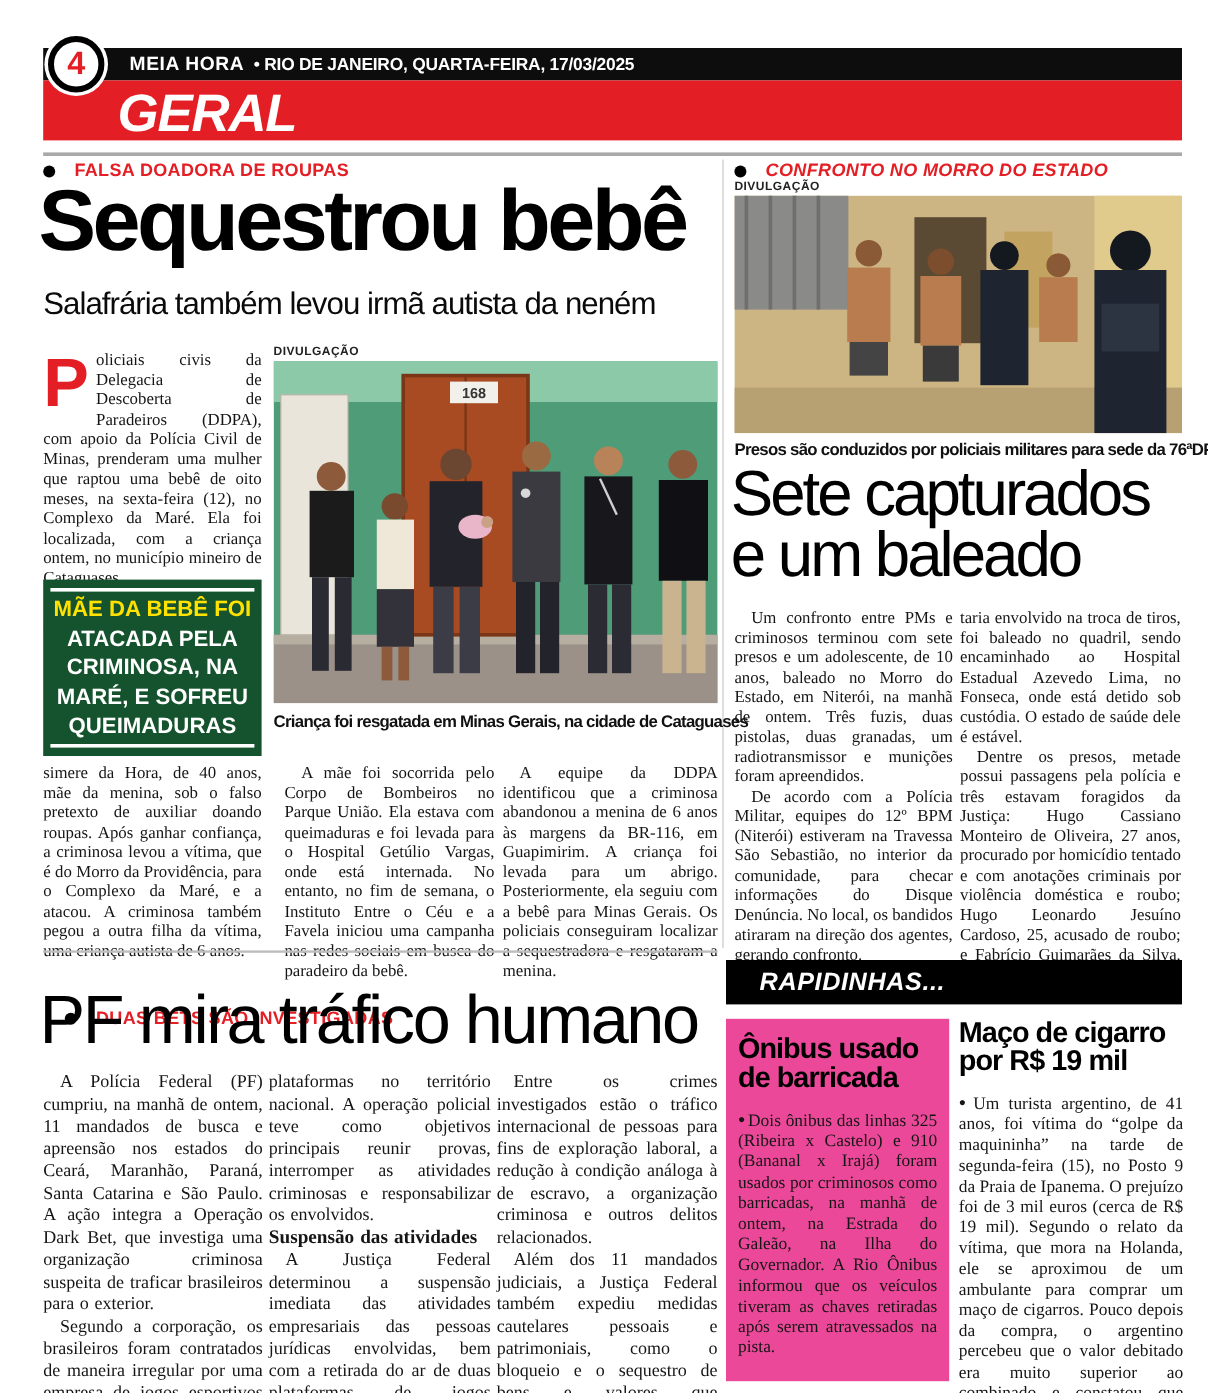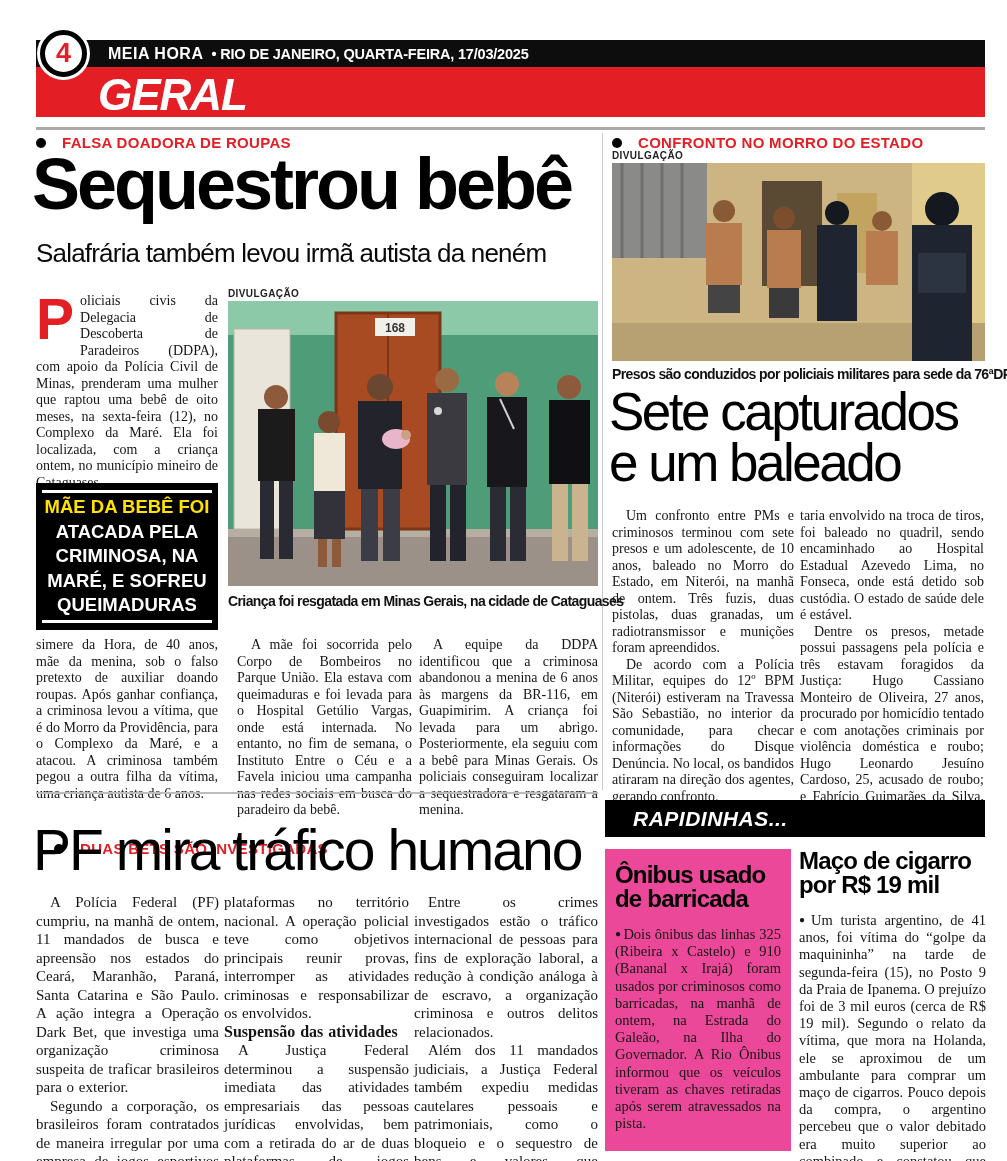--- a/index.html
+++ b/index.html
@@ -40,21 +40,21 @@
   .photo{position:absolute;display:block;}
   .vrule{position:absolute;background:#c9c9c9;}
 
   
   #baby-headline{position:absolute;left:32px;top:148px;width:575px;color:#000;font-weight:bold;
                  font-size:72px;letter-spacing:-3px;line-height:1;white-space:nowrap;}
   #baby-subhead{position:absolute;left:36px;top:238px;width:570px;font-size:26px;letter-spacing:-0.8px;
                 color:#0a0a0a;white-space:nowrap;}
   .dropcap{float:left;color:var(--red);font-family:"Liberation Sans",sans-serif;font-weight:bold;
            font-size:57px;line-height:.82;margin:3px 6px 0 0;}
-  #baby-quote{position:absolute;left:36px;top:483px;width:182px;height:147px;background:#000000;
+  #baby-quote{position:absolute;left:36px;top:483px;width:182px;height:147px;background:#14532d;
               display:flex;flex-direction:column;justify-content:space-between;padding:7px 6px;}
   .qbar{height:3px;background:#fff;}
   .qtext{text-align:center;font-weight:bold;font-size:18.5px;line-height:1.32;color:#fff;padding:2px 2px;}
   .q-hl{display:block;color:var(--yellow);}
 
   
   #conf-headline{position:absolute;left:609px;top:386px;width:385px;color:#000;font-weight:normal;
                  font-size:53px;letter-spacing:-2.5px;line-height:.97;}
   
   #hrule-mid{position:absolute;left:36px;top:792px;width:562px;height:2px;background:#bdbdbd;}
@@ -168,21 +168,21 @@
 
   <div class="caption" style="left:228px;top:593px;width:370px;">Criança foi resgatada em Minas Gerais, na cidade de Cataguases</div>
 
   <div class="bodycol" style="left:237px;top:637px;width:175px;">
     <p class="ind">A mãe foi socorrida pelo Corpo de Bombeiros no Parque União. Ela estava com queimaduras e foi levada para o Hospital Getúlio Vargas, onde está internada. No entanto, no fim de semana, o Instituto Entre o Céu e a Favela iniciou uma campanha nas redes sociais em busca do paradeiro da bebê.</p>
   </div>
   <div class="bodycol" style="left:419px;top:637px;width:179px;">
     <p class="ind">A equipe da DDPA identificou que a criminosa abandonou a menina de 6 anos às margens da BR-116, em Guapimirim. A criança foi levada para um abrigo. Posteriormente, ela seguiu com a bebê para Minas Gerais. Os policiais conseguiram localizar a sequestradora e resgataram a menina.</p>
   </div>
 
-  <div class="kicker" style="left:612px;top:134px;">
+  <div class="kicker" style="left:612px;top:134px;font-style:italic;">
     <span class="dot"></span>
     <span>CONFRONTO NO MORRO DO ESTADO</span>
   </div>
   <div class="credit" style="left:612px;top:150px;width:373px;">DIVULGAÇÃO</div>
 
   <svg class="photo" style="left:612px;top:163px;" width="373" height="198" viewBox="0 0 373 198" role="img">
     <rect x="0" y="0" width="373" height="198" fill="#cdb583"></rect>
     <rect x="0" y="0" width="95" height="95" fill="#8a8a88"></rect>
     <g stroke="#6f6f6d" stroke-width="3">
         <line x1="10" y1="0" x2="10" y2="95"></line>

